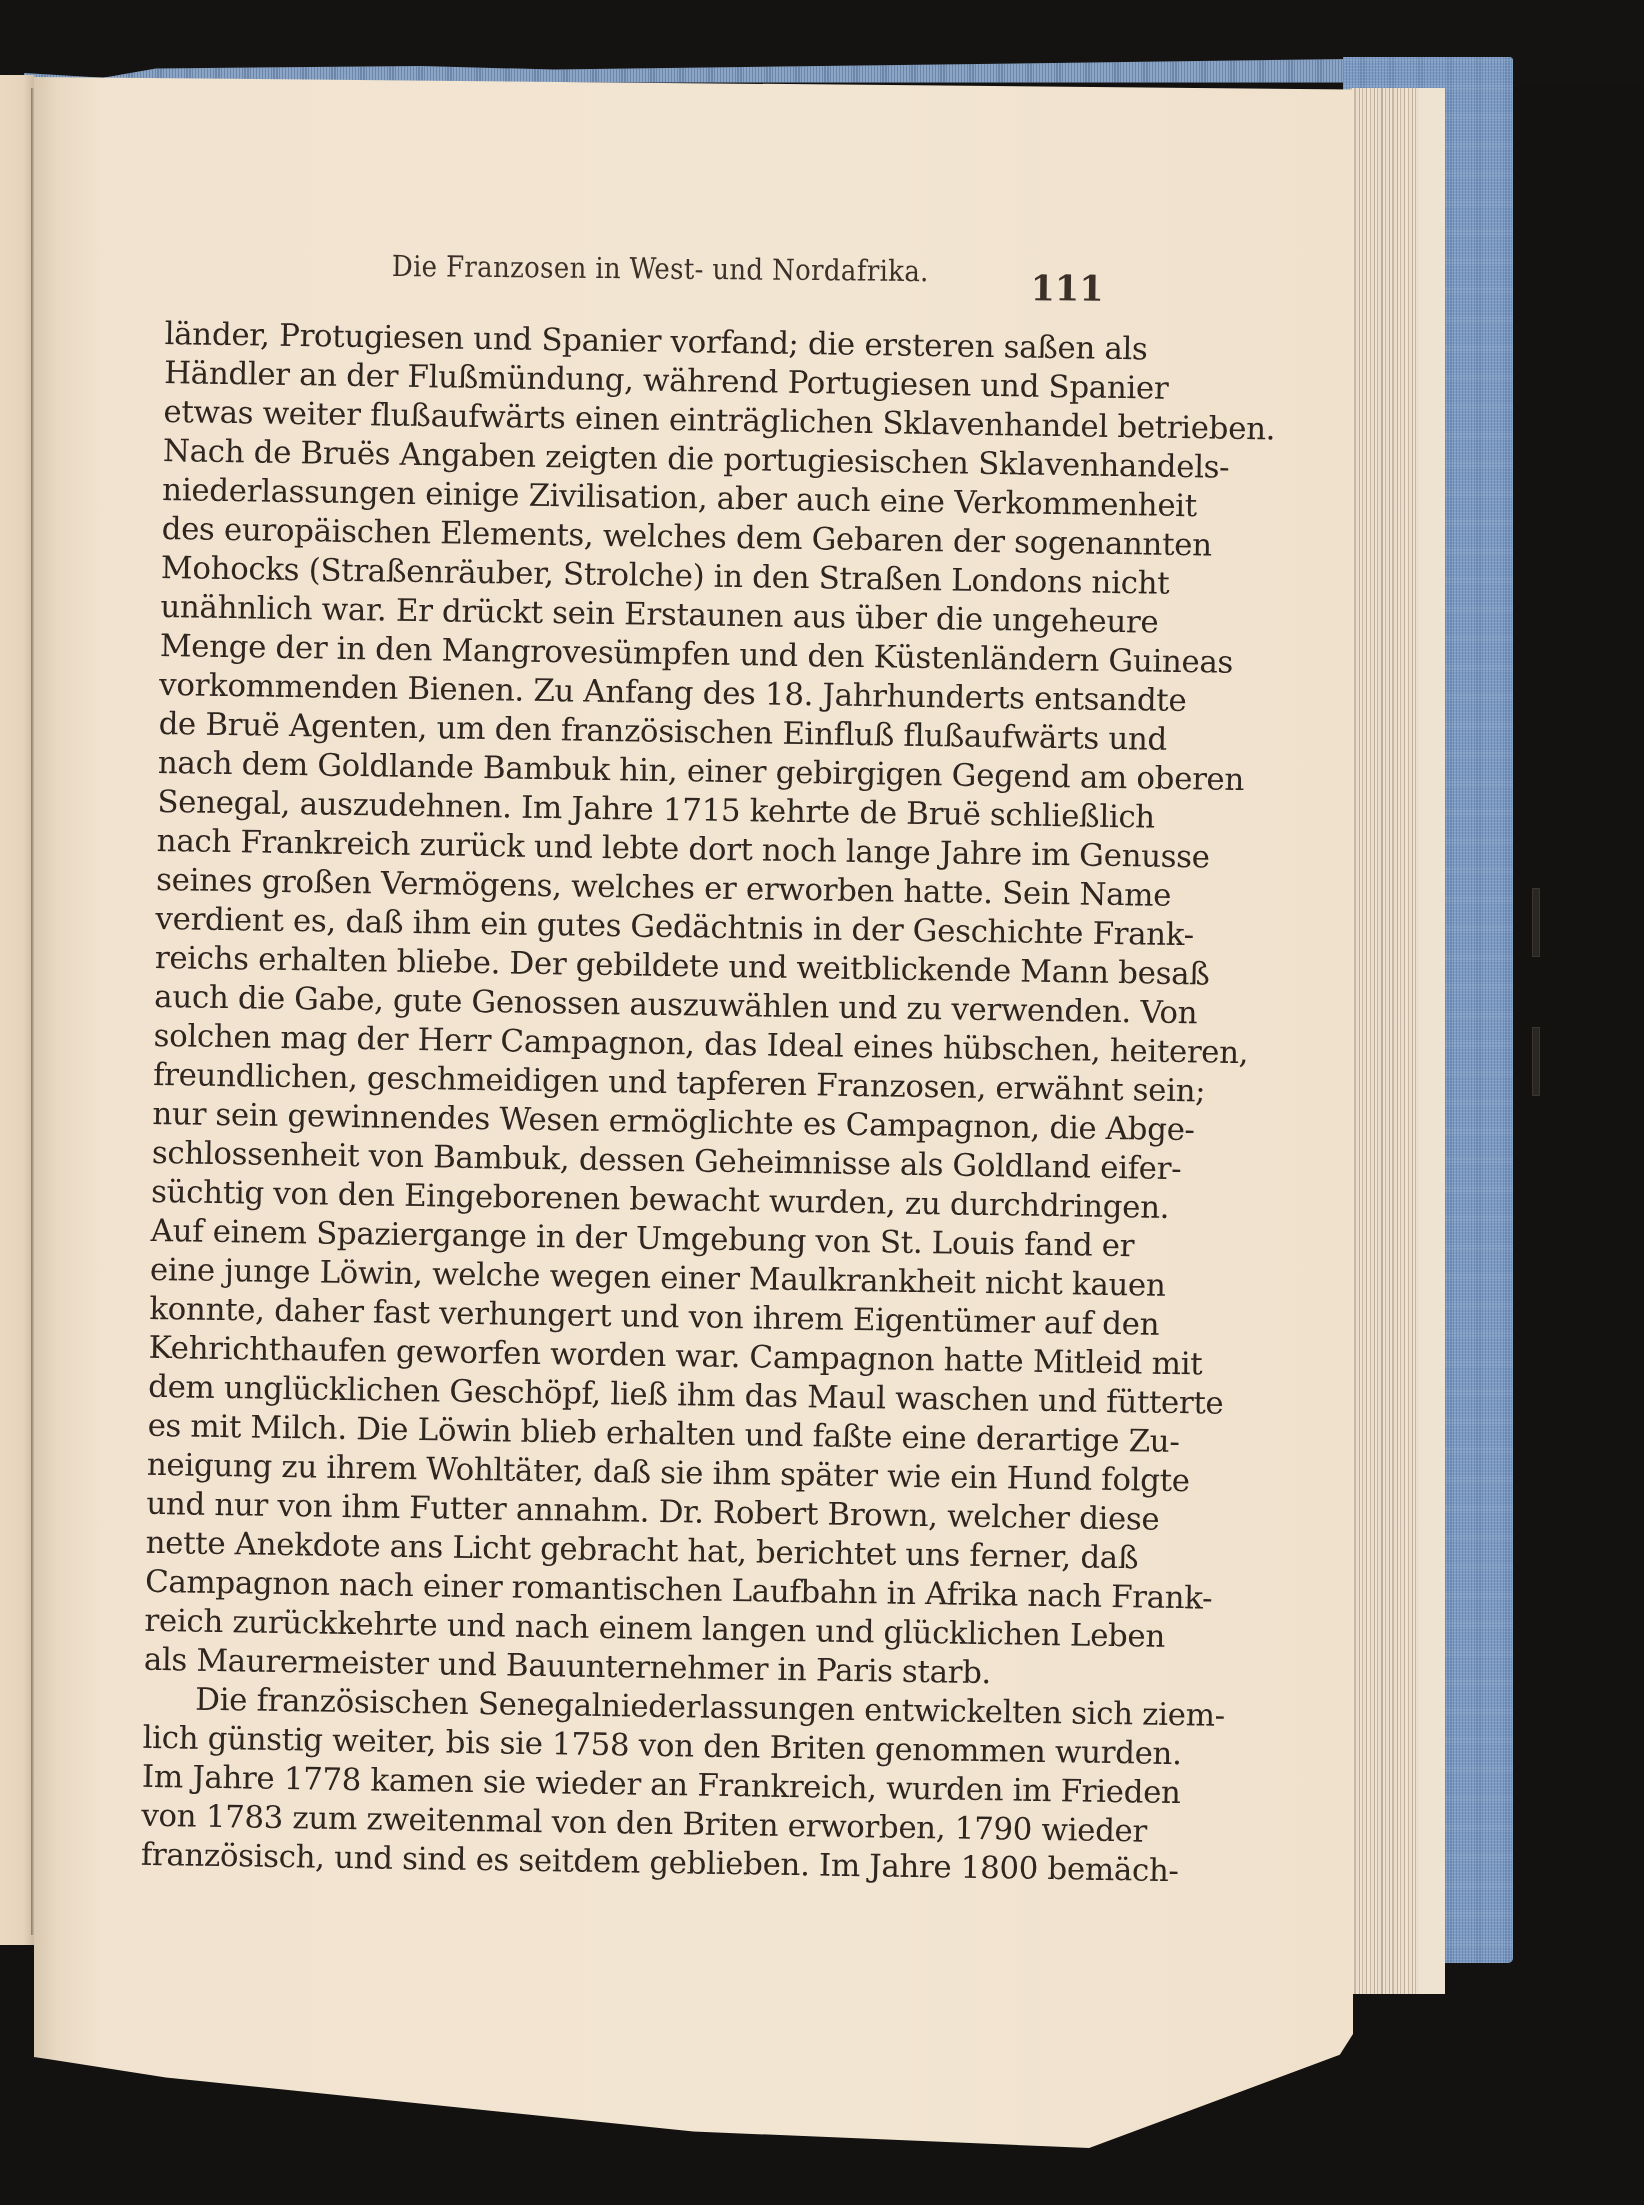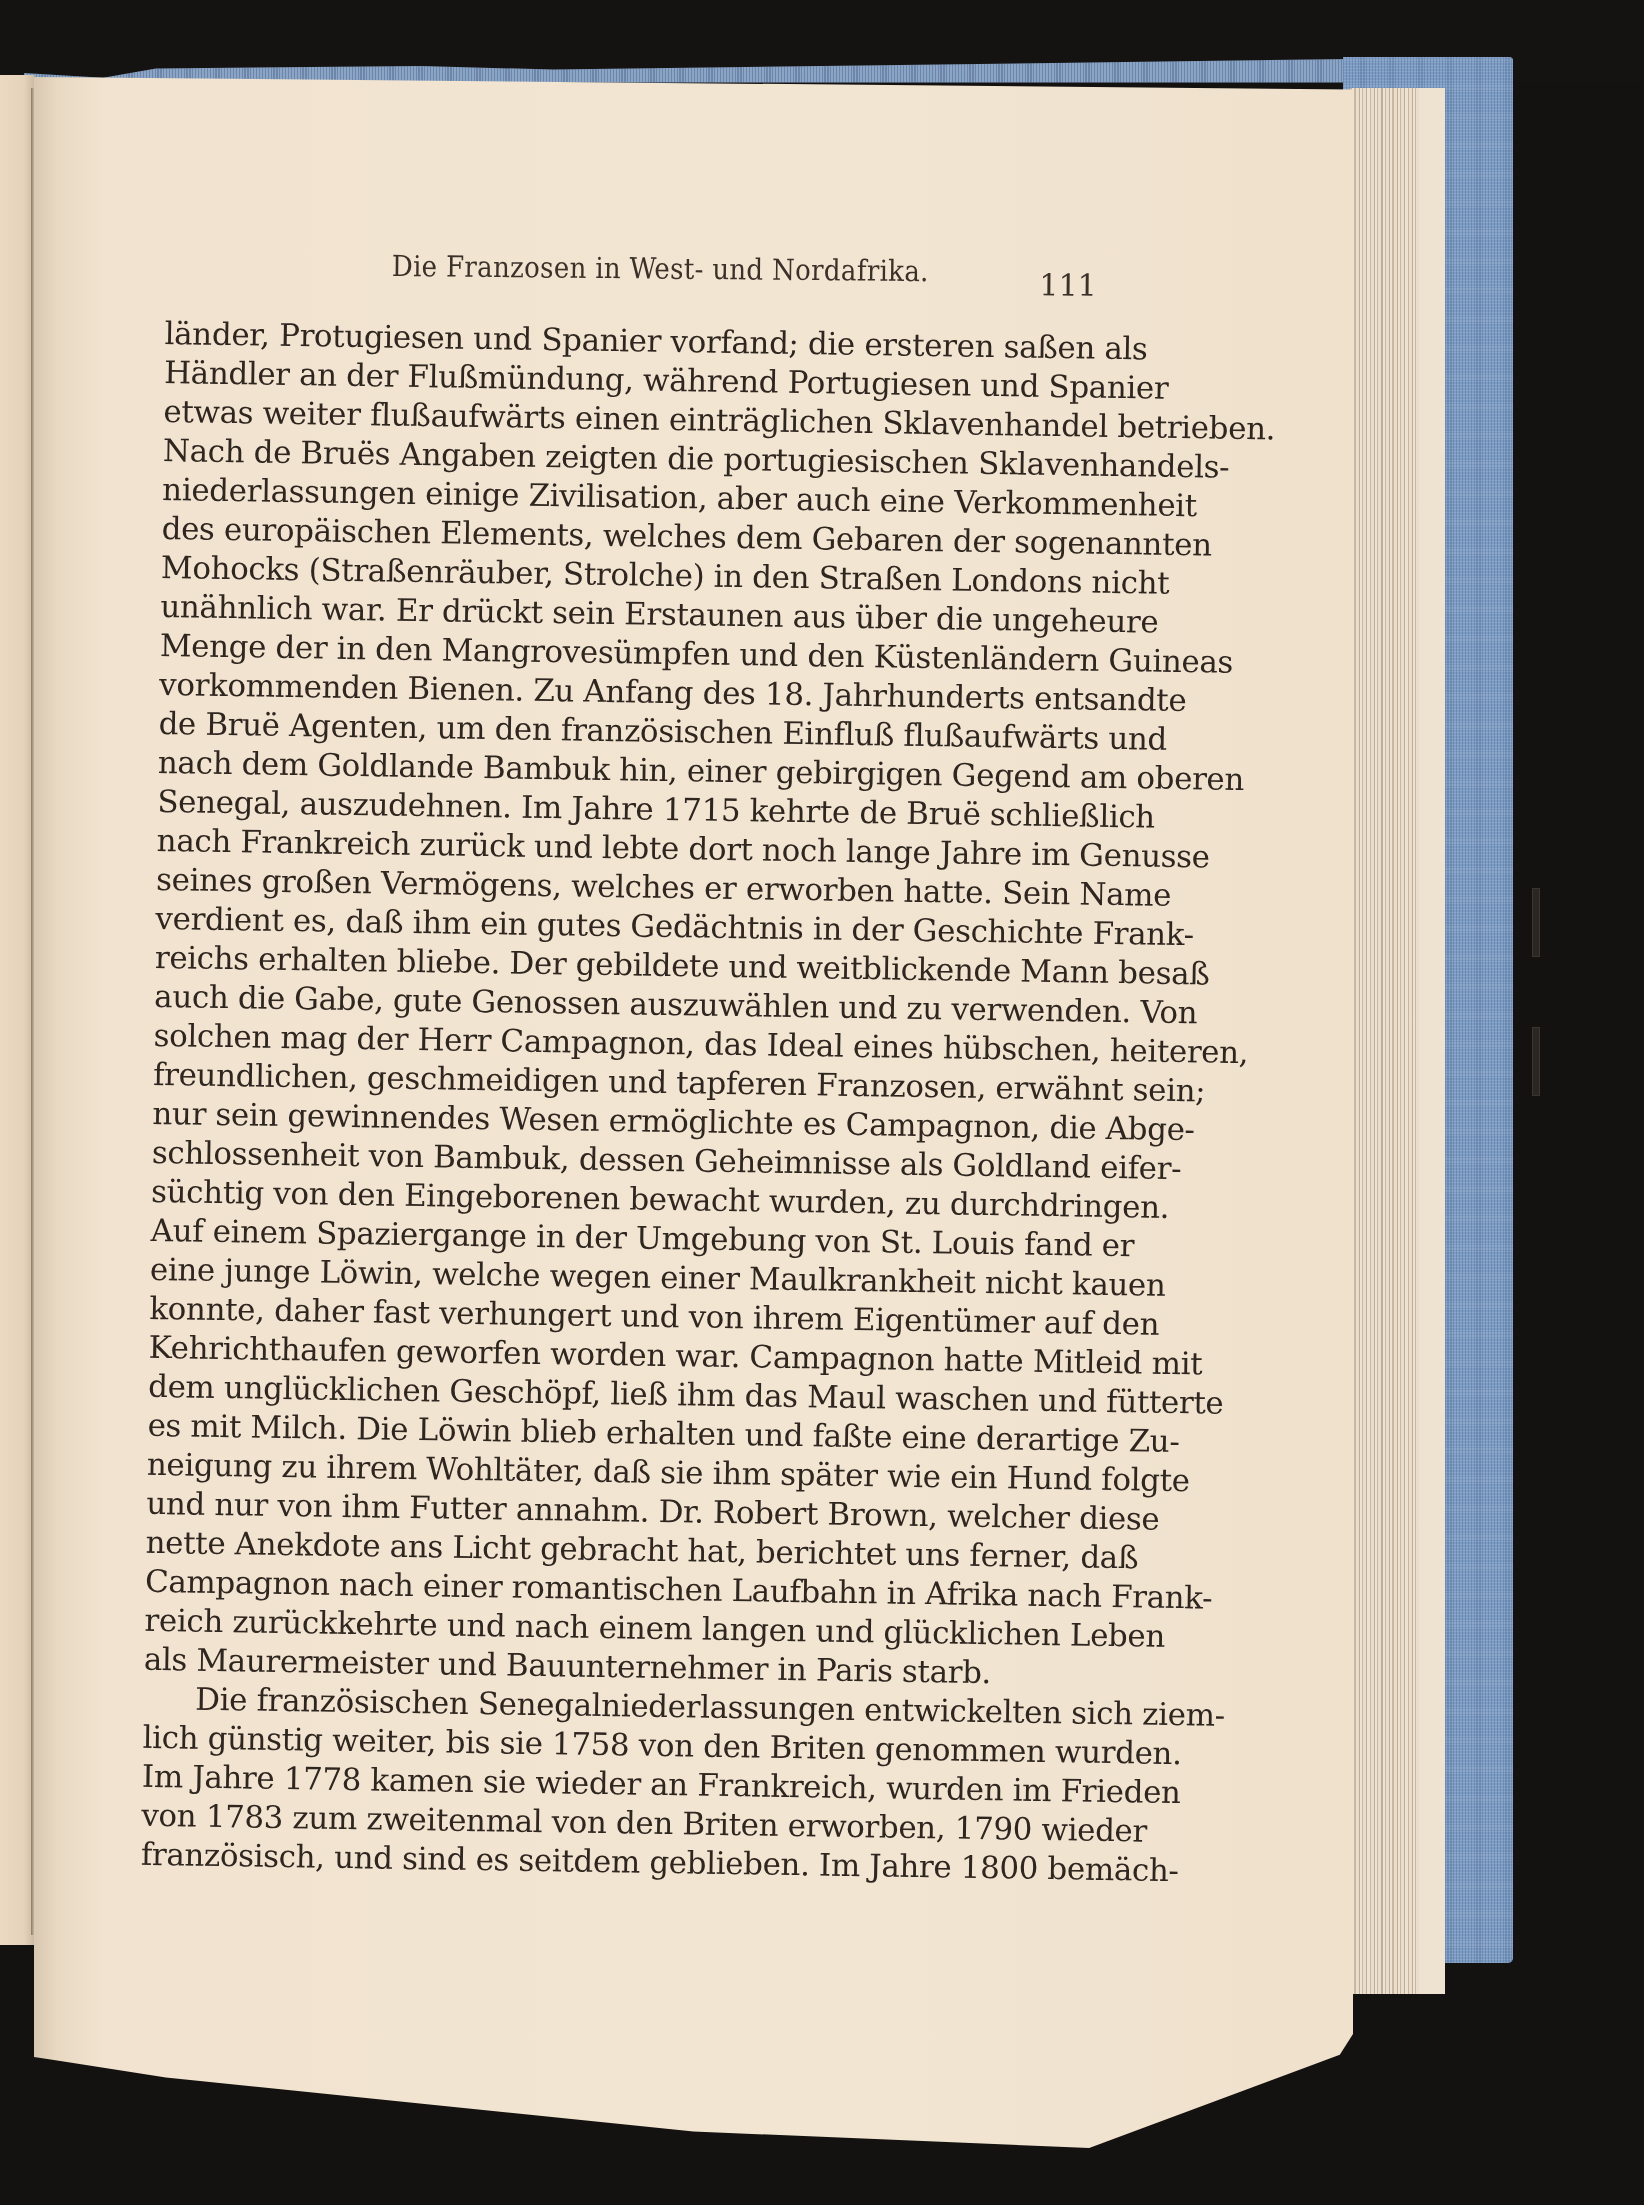--- a/index.html
+++ b/index.html
@@ -59,22 +59,22 @@
   
   .running-head {
     position: absolute; left: 392px; top: 249px; width: 715px; height: 47px;
     transform: rotate(0.55deg); transform-origin: left top;
   }
   .running-title {
     position: absolute; left: 0; top: 0;
     font-size: 29px; color: #3b3129; letter-spacing: 0.3px; font-stretch: condensed;
   }
   .page-number {
-    position: absolute; right: 10px; top: 11.7px;
-    font-size: 30px; color: #3b3129;
+    position: absolute; right: 3px; top: 11.7px;
+    font-size: 35px; color: #3b3129; font-weight: bold;
   }
   
   .body-text {
     position: absolute; left: 165px; top: 314px; width: 944px;
     transform: rotate(0.9deg); transform-origin: left top;
     color: #2f2620;
   }
   .line {
     display: block; height: 39px; line-height: 39px;
     font-size: 31px; white-space: nowrap;

